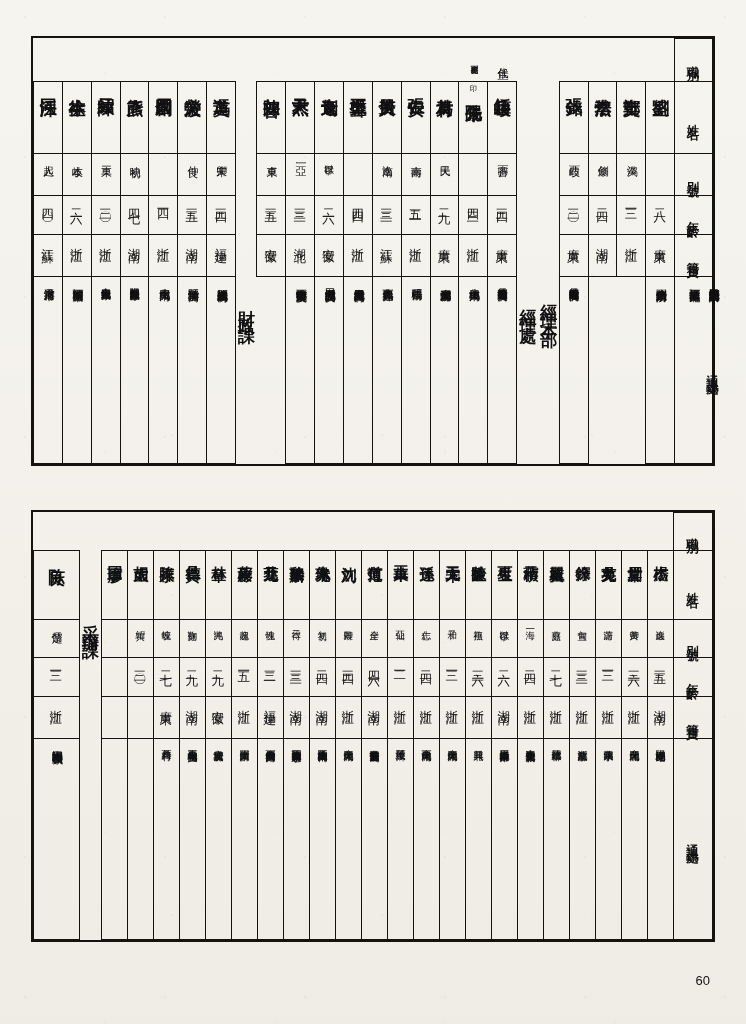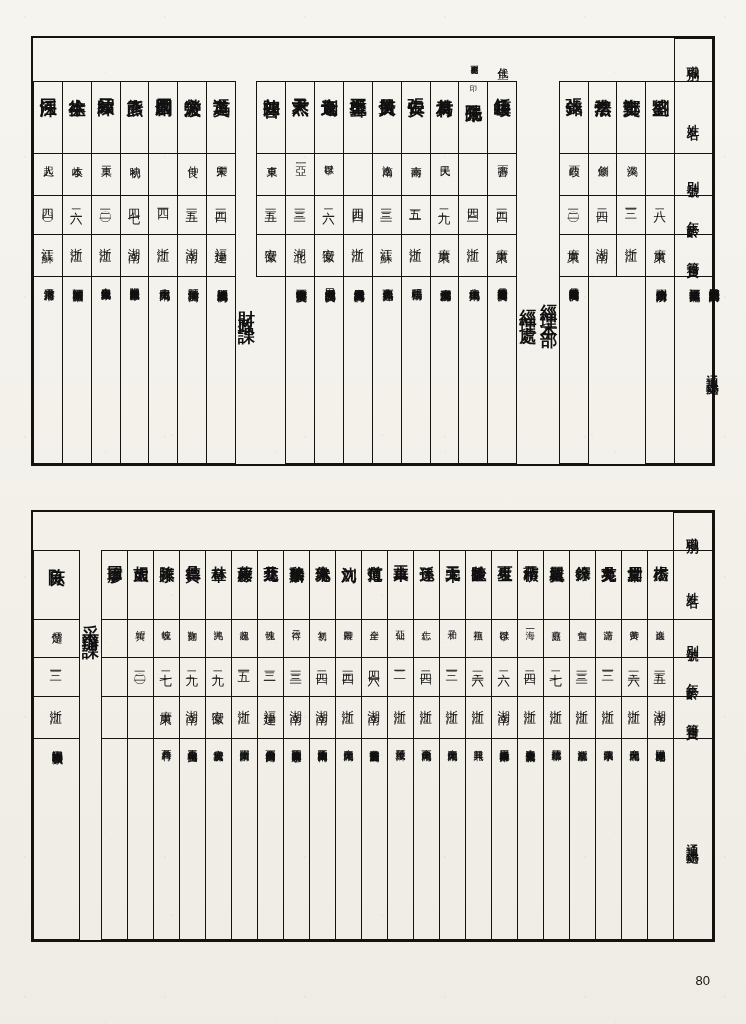--- a/index.html
+++ b/index.html
@@ -1415,14 +1415,14 @@
         <td class="rhead">
           <div class="cell mid">
                 <span class="v hdr">通訊處</span>
               </div>
         </td>
       </tr>
     </tbody>
       </table>
   </div>
 
-  <div class="pageno">80</div>
+  <div class="pageno">60</div>
 </div>
 
 </body></html>

